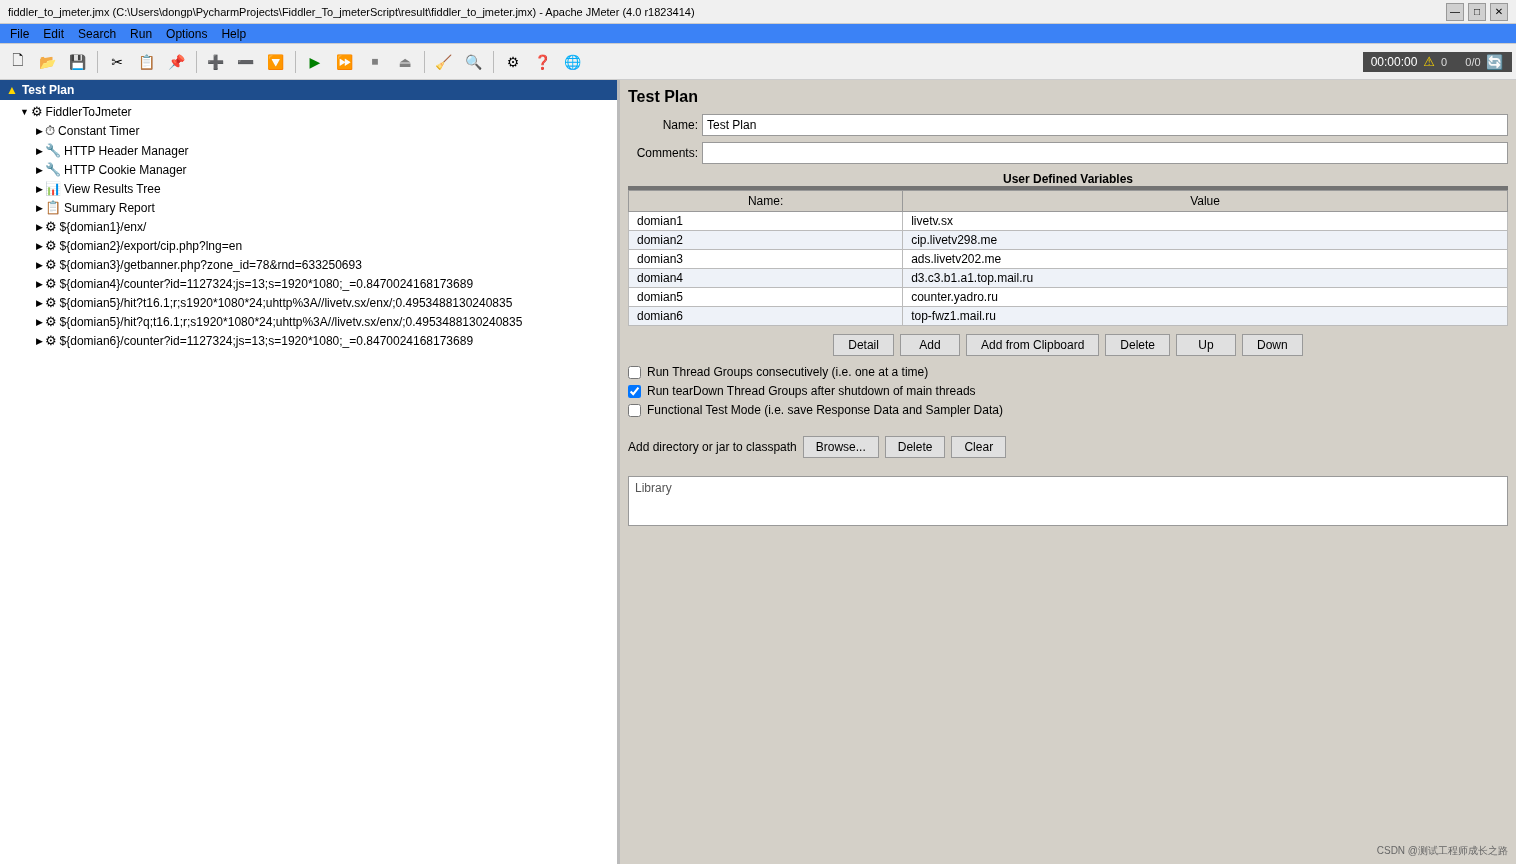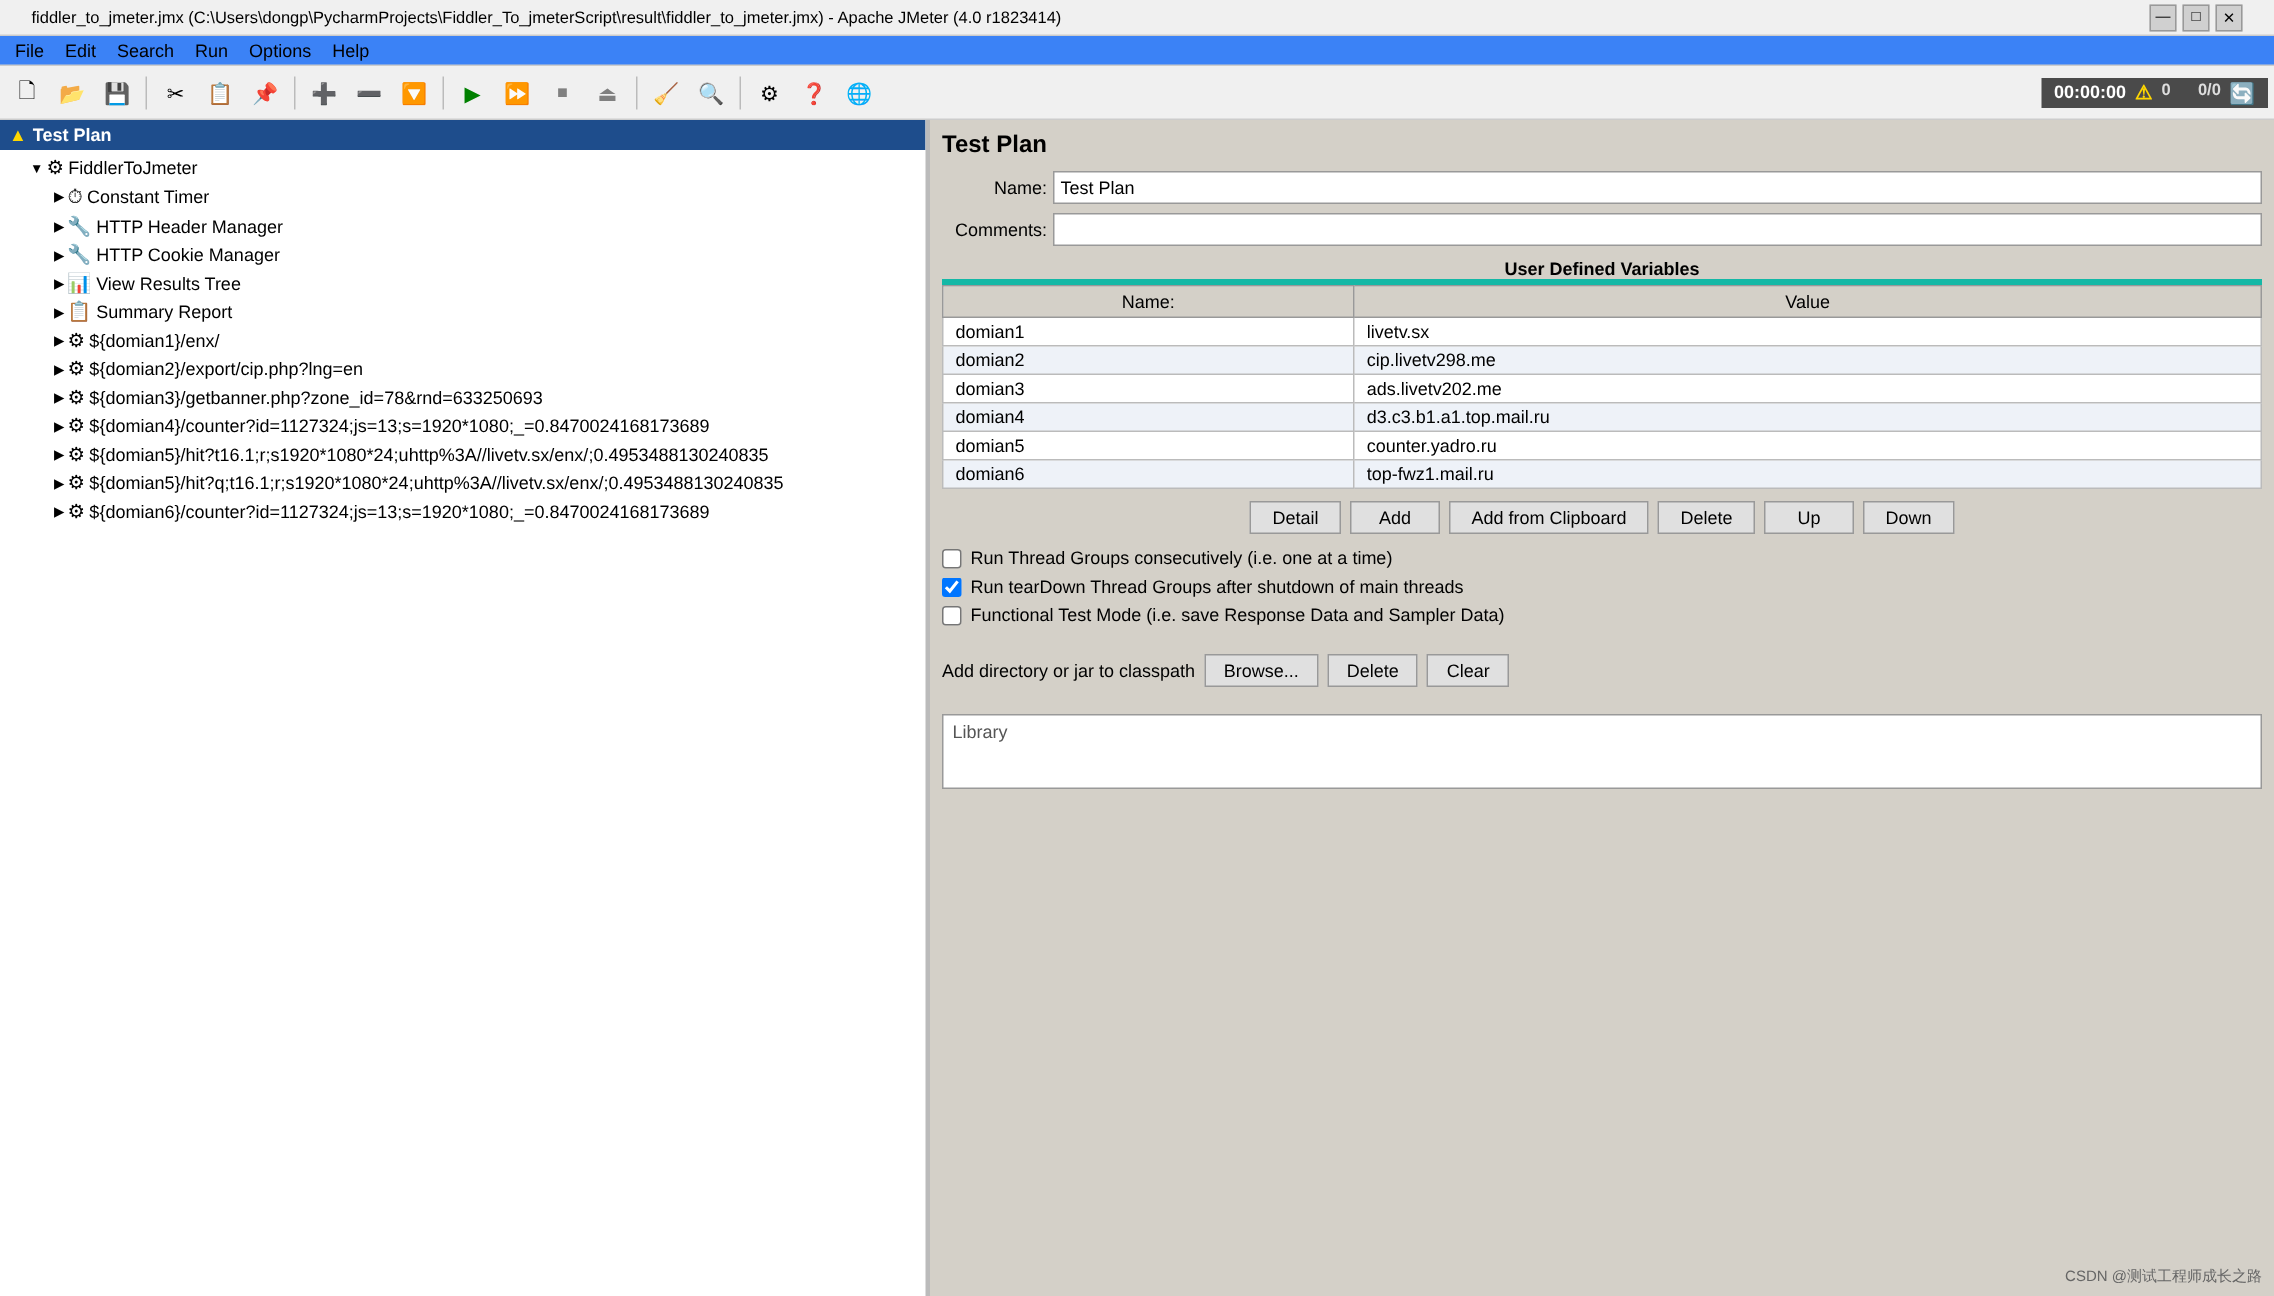--- a/index.html
+++ b/index.html
@@ -1,21 +1,21 @@
 <!DOCTYPE html>
 <html><head>
   <meta charset="utf-8">
   <style>
     * { box-sizing: border-box; margin: 0; padding: 0; font-family: 'Segoe UI', Arial, sans-serif; font-size: 12px; }
     body { background: #f0f0f0; overflow: hidden; }
 
     
     #title-bar {
       background: #f0f0f0;
-      padding: 4px 21px;
+      padding: 4px 8px;
       font-size: 12px;
       border-bottom: 1px solid #ccc;
       display: flex;
       justify-content: space-between;
       align-items: center;
       height: 24px;
     }
     #title-bar .title-text { font-size: 11px; color: #000; }
     #title-bar .win-controls { display: flex; gap: 4px; }
     #title-bar .win-btn {
@@ -57,21 +57,21 @@
       cursor: pointer; font-size: 14px;
     }
     .toolbar-sep { width: 1px; height: 22px; background: #bbb; margin: 0 3px; }
     .toolbar-timer {
       margin-left: auto;
       background: #4a4a4a;
       color: white;
       padding: 2px 8px;
       font-size: 12px;
       font-family: monospace;
-      display: flex; align-items: flex-start; gap: 6px; font-weight: bold;
+      display: flex; align-items: center; gap: 6px;
     }
     .warn-badge { color: #ffd700; font-size: 13px; }
     .counter-text { font-size: 11px; color: #ddd; }
 
     
     #main {
       display: flex;
       height: calc(100vh - 80px);
     }
 
@@ -146,21 +146,21 @@
       flex: 1;
       height: 22px;
       border: 1px solid #999;
       padding: 2px 4px;
       font-size: 12px;
       background: white;
     }
 
     
     .udv-section {
-      background: #14b8a6;
+      background: #737373;
       margin-top: 8px;
     }
     .udv-title {
       text-align: center;
       font-size: 12px;
       font-weight: bold;
       margin-bottom: 4px;
       background: #d4d0c8;
     }
     .udv-table {

